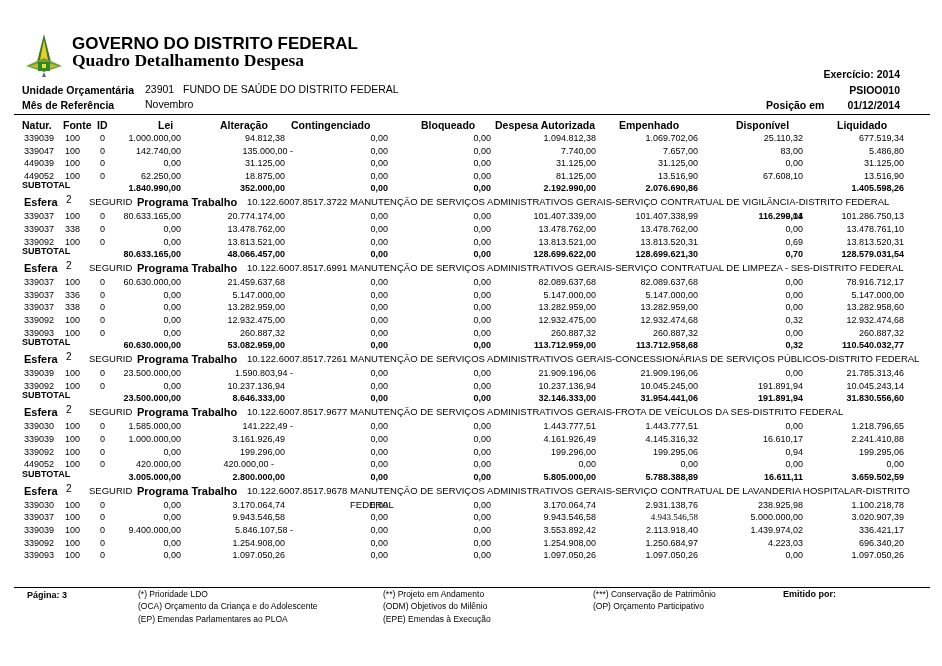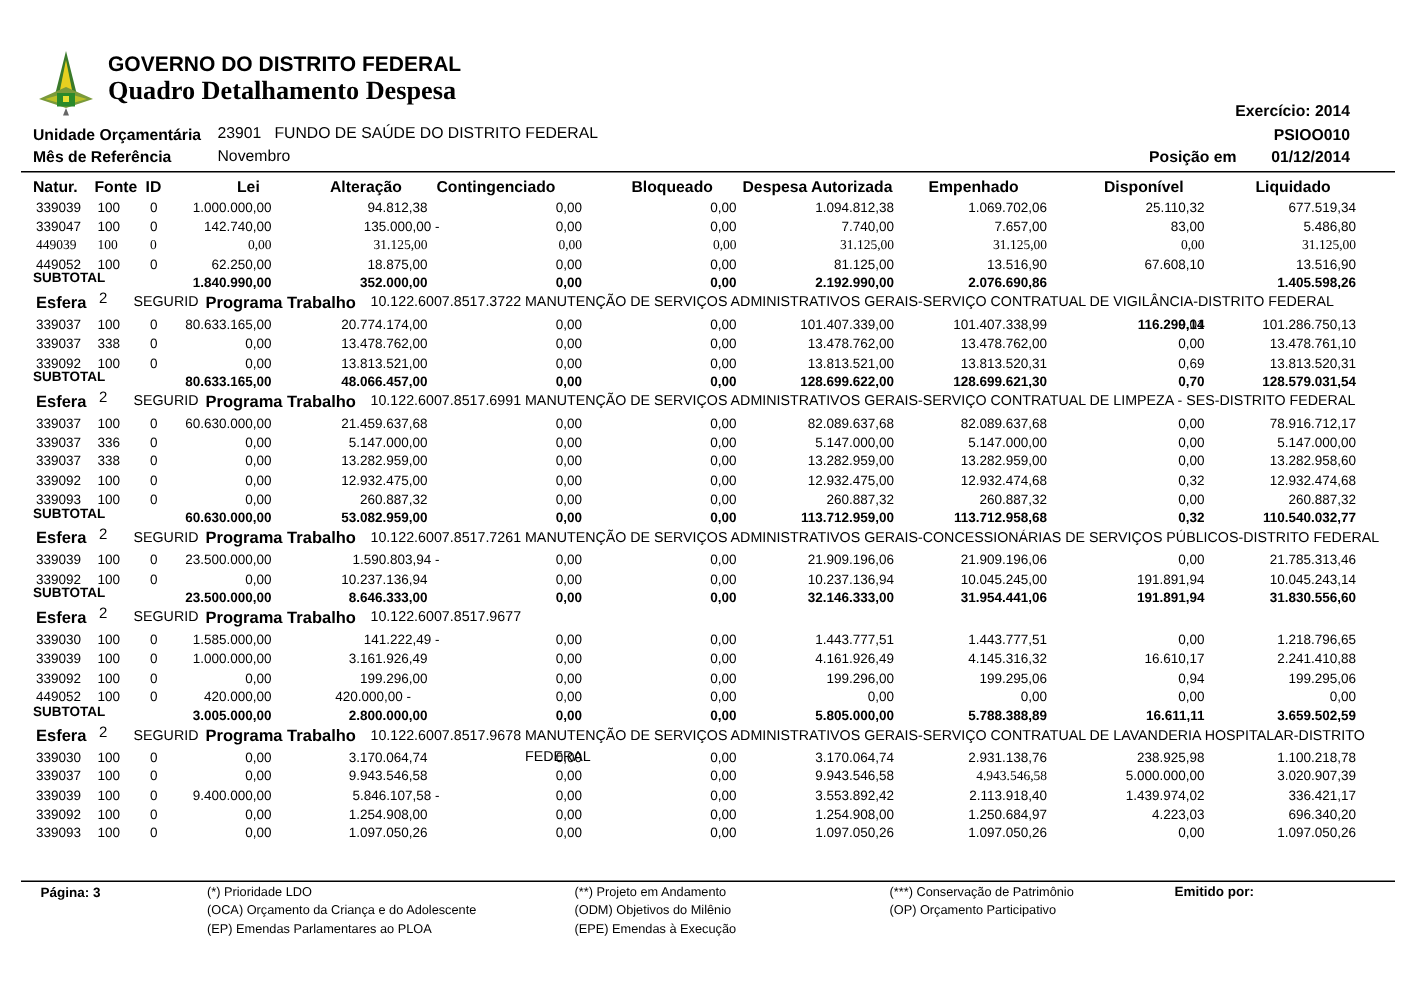--- a/index.html
+++ b/index.html
@@ -1,20 +1,20 @@
 <!DOCTYPE html>
 <html><head>
 <meta charset="utf-8">
 <style>
   html, body { margin: 0; padding: 0; background: #ffffff; }
   body { width: 942px; height: 666px; position: relative; overflow: hidden;
          font-family: "Liberation Sans", sans-serif; color: #000; font-size: 9px; }
   .abs { position: absolute; white-space: nowrap; }
   .logo { position: absolute; left: 24px; top: 32px; width: 40px; height: 46px; }
-  .gov { left: 72px; top: 34px; font-size: 14px; font-weight: bold; }
+  .gov { left: 72px; top: 34px; font-size: 17px; font-weight: bold; }
   .title { left: 72px; top: 50px; font-family: "Liberation Serif", serif; font-size: 17.5px; font-weight: bold; }
   .lbl-b { font-weight: bold; font-size: 10.5px; }
   .val { font-size: 10.5px; }
   .hr { position: absolute; height: 0; border-top: 1.5px solid #000; }
   .col-h { position: absolute; top: 119px; font-weight: bold; font-size: 10.5px; }
   .row { position: absolute; left: 0; width: 942px; height: 13px; }
   .row span { position: absolute; top: 0; font-size: 9px; line-height: 13px; }
   .row.sub span { font-weight: bold; }
   .r { text-align: right; }
   .esfera { position: absolute; left: 0; width: 942px; height: 14px; }
@@ -91,21 +91,21 @@
       <span style="left: 100px;">0</span>
       <span class="r" style="right: 761px;">142.740,00</span>
       <span class="r" style="right: 649px;">135.000,00 -</span>
       <span class="r" style="right: 554px;">0,00</span>
       <span class="r" style="right: 451px;">0,00</span>
       <span class="r" style="right: 346px;">7.740,00</span>
       <span class="r" style="right: 244px;">7.657,00</span>
       <span class="r" style="right: 139px;">83,00</span>
       <span class="r" style="right: 38px;">5.486,80</span>
     </div>
-    <div class="row" style="top: 157.2px; font-family: Liberation Serif, serif;">
+    <div class="row" style="top: 157.2px;">
       <span style="left: 24px;">449039</span>
       <span style="left: 65px;">100</span>
       <span style="left: 100px;">0</span>
       <span class="r" style="right: 761px;">0,00</span>
       <span class="r" style="right: 657px;">31.125,00</span>
       <span class="r" style="right: 554px;">0,00</span>
       <span class="r" style="right: 451px;">0,00</span>
       <span class="r" style="right: 346px;">31.125,00</span>
       <span class="r" style="right: 244px;">31.125,00</span>
       <span class="r" style="right: 139px;">0,00</span>
@@ -321,20 +321,21 @@
       <span class="r" style="right: 244px;">31.954.441,06</span>
       <span class="r" style="right: 139px;">191.891,94</span>
       <span class="r" style="right: 38px;">31.830.556,60</span>
     </div>
     <div class="esfera" style="top: 405.4px;">
       <span class="e-lbl">Esfera</span>
       <span class="e-num">2</span>
       <span class="e-seg">SEGURID</span>
       <span class="e-prog">Programa Trabalho</span>
       <span class="e-code">10.122.6007.8517.9677</span>
+      <span class="e-desc">MANUTENÇÃO DE SERVIÇOS ADMINISTRATIVOS GERAIS-FROTA DE VEÍCULOS DA SES-DISTRITO FEDERAL</span>
     </div>
     <div class="row" style="top: 420.4px;">
       <span style="left: 24px;">339030</span>
       <span style="left: 65px;">100</span>
       <span style="left: 100px;">0</span>
       <span class="r" style="right: 761px;">1.585.000,00</span>
       <span class="r" style="right: 649px;">141.222,49 -</span>
       <span class="r" style="right: 554px;">0,00</span>
       <span class="r" style="right: 451px;">0,00</span>
       <span class="r" style="right: 346px;">1.443.777,51</span>

